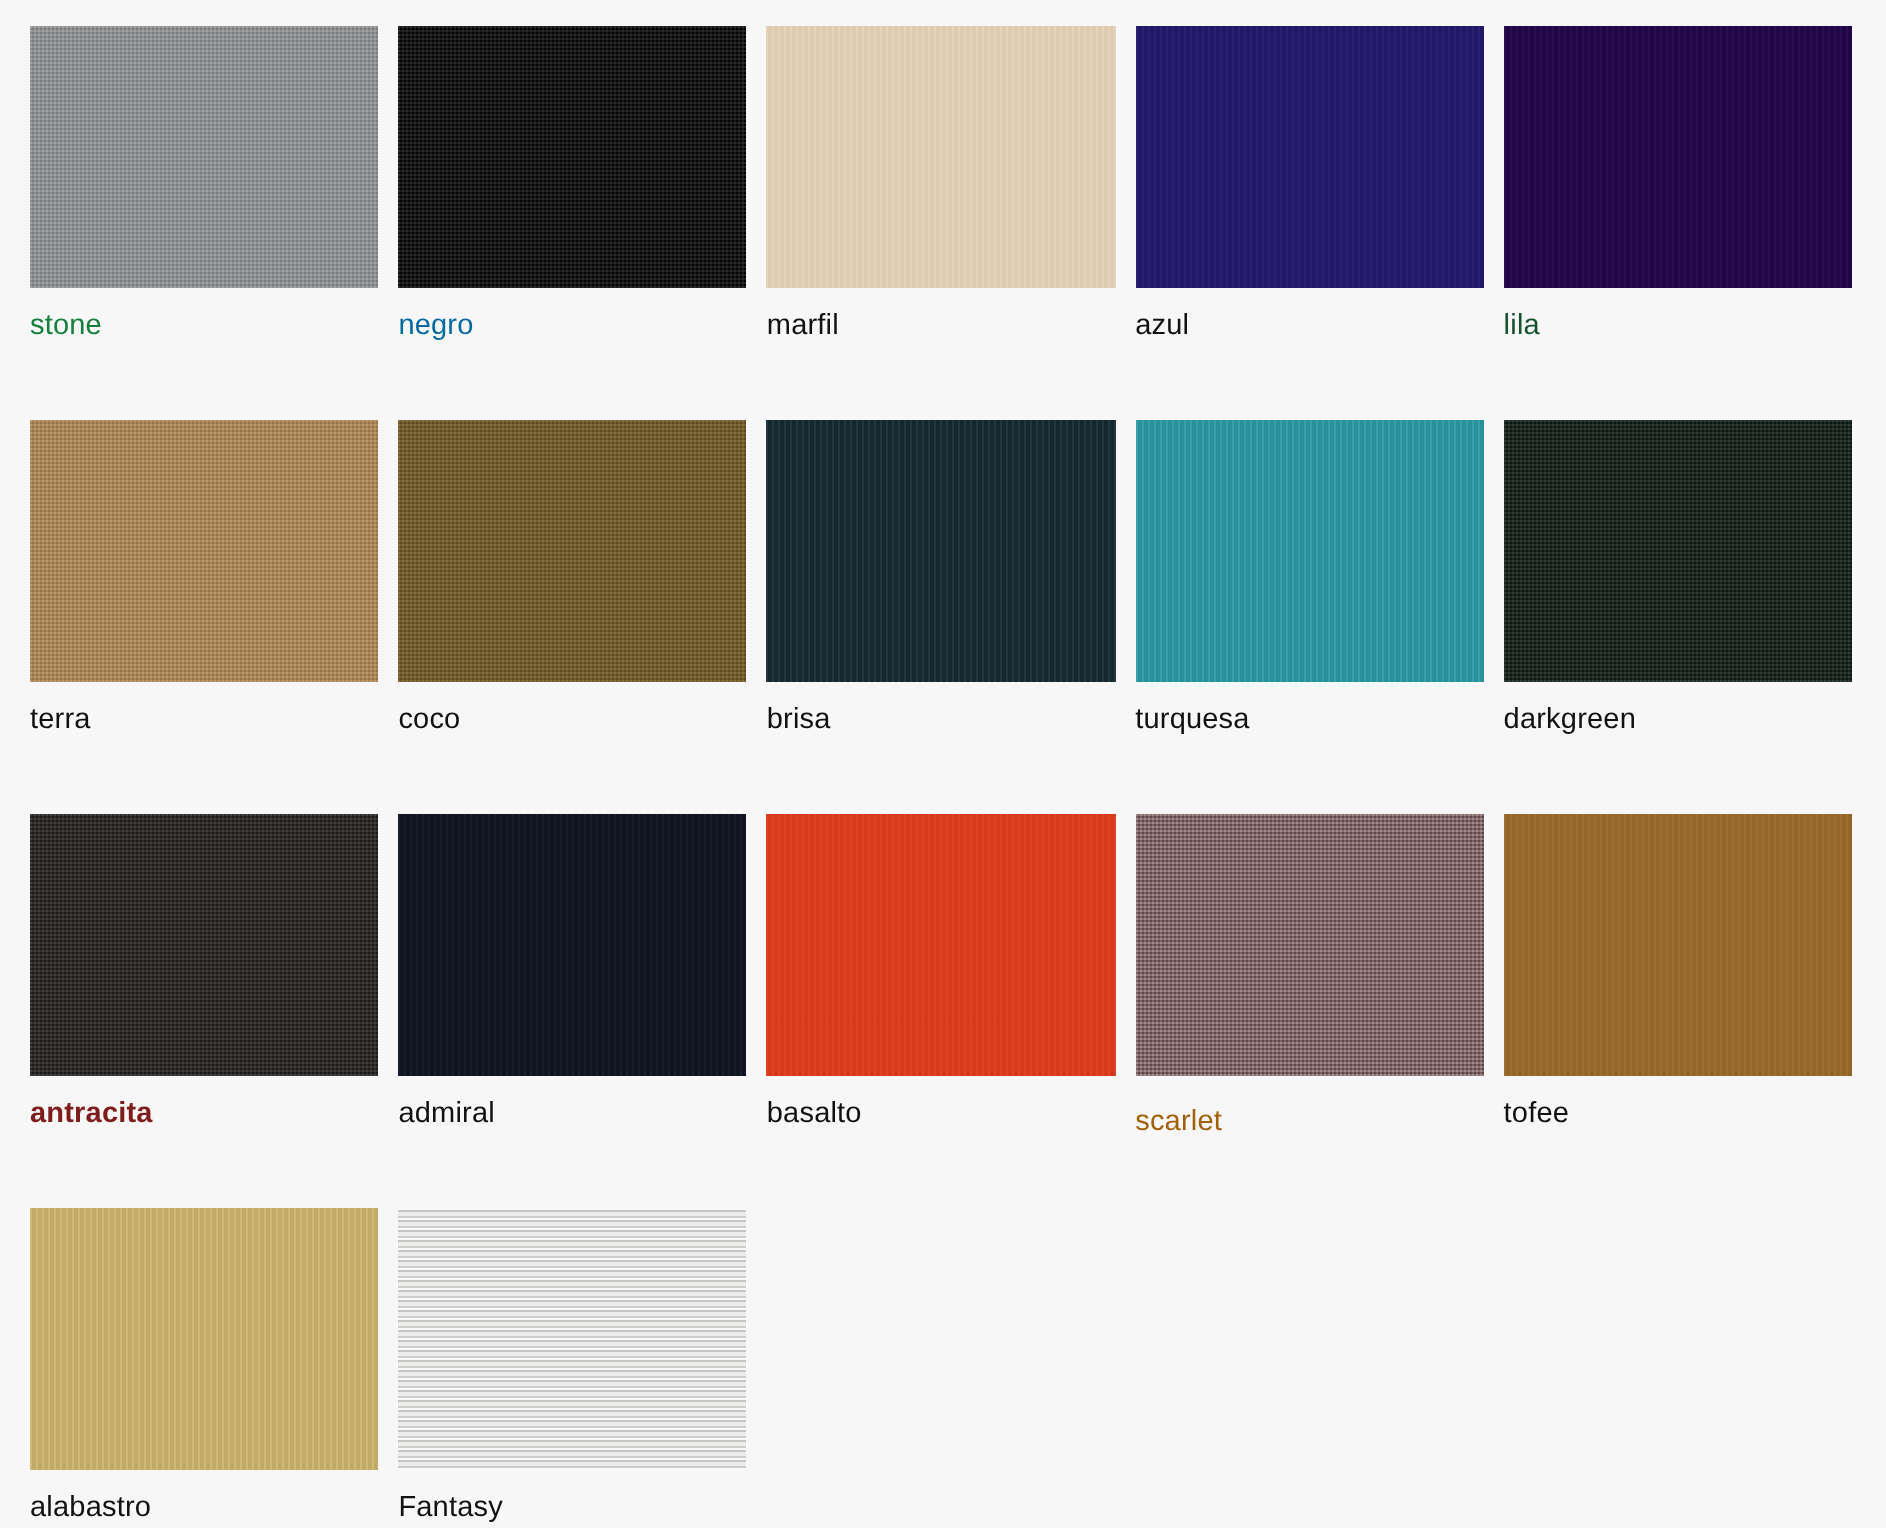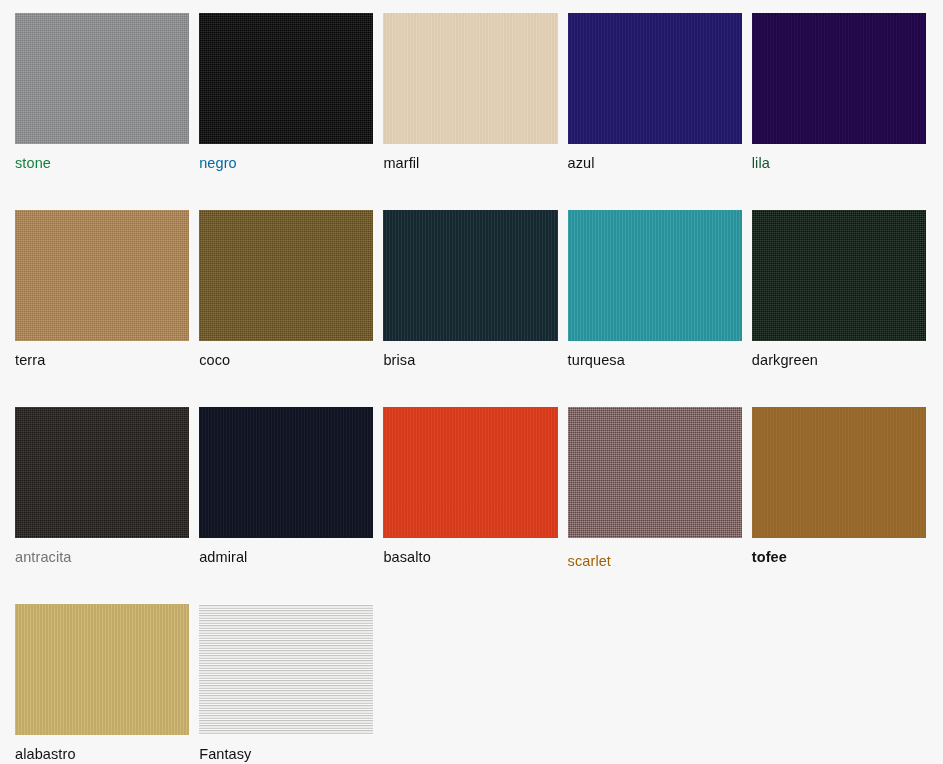--- a/index.html
+++ b/index.html
@@ -161,21 +161,21 @@
     <div class="swatch-cell">
       <div class="swatch-chip" style="background-color: rgb(10, 26, 17);">
         <div class="tex tex-weave"></div>
       </div>
       <div class="swatch-label" style="color: rgb(17, 17, 17);">darkgreen</div>
     </div>
     <div class="swatch-cell">
       <div class="swatch-chip" style="background-color: rgb(32, 29, 27);">
         <div class="tex tex-weave"></div>
       </div>
-      <div class="swatch-label" style="color: #737373;">antracita</div>
+      <div class="swatch-label" style="color: #7f1d1d; font-weight: bold;">antracita</div>
     </div>
     <div class="swatch-cell">
       <div class="swatch-chip" style="background-color: rgb(17, 21, 35);">
         <div class="tex tex-smooth"></div>
       </div>
       <div class="swatch-label" style="color: rgb(17, 17, 17);">admiral</div>
     </div>
     <div class="swatch-cell">
       <div class="swatch-chip" style="background-color: rgb(220, 60, 28);">
         <div class="tex tex-smooth"></div>
@@ -185,21 +185,21 @@
     <div class="swatch-cell">
       <div class="swatch-chip" style="background-color: rgb(125, 92, 94);">
         <div class="tex tex-weave-strong"></div>
       </div>
       <div class="swatch-label" style="color: #a16207; margin-top: 16px;">scarlet</div>
     </div>
     <div class="swatch-cell">
       <div class="swatch-chip" style="background-color: rgb(153, 105, 42);">
         <div class="tex tex-smooth"></div>
       </div>
-      <div class="swatch-label" style="color: rgb(17, 17, 17); font-weight: bold;">tofee</div>
+      <div class="swatch-label" style="color: rgb(17, 17, 17);">tofee</div>
     </div>
     <div class="swatch-cell">
       <div class="swatch-chip" style="background-color: rgb(205, 181, 110);">
         <div class="tex tex-vertical"></div>
       </div>
       <div class="swatch-label" style="color: rgb(17, 17, 17);">alabastro</div>
     </div>
     <div class="swatch-cell">
       <div class="swatch-chip" style="background-color: rgb(216, 216, 214);">
         <div class="tex tex-horizontal"></div>

